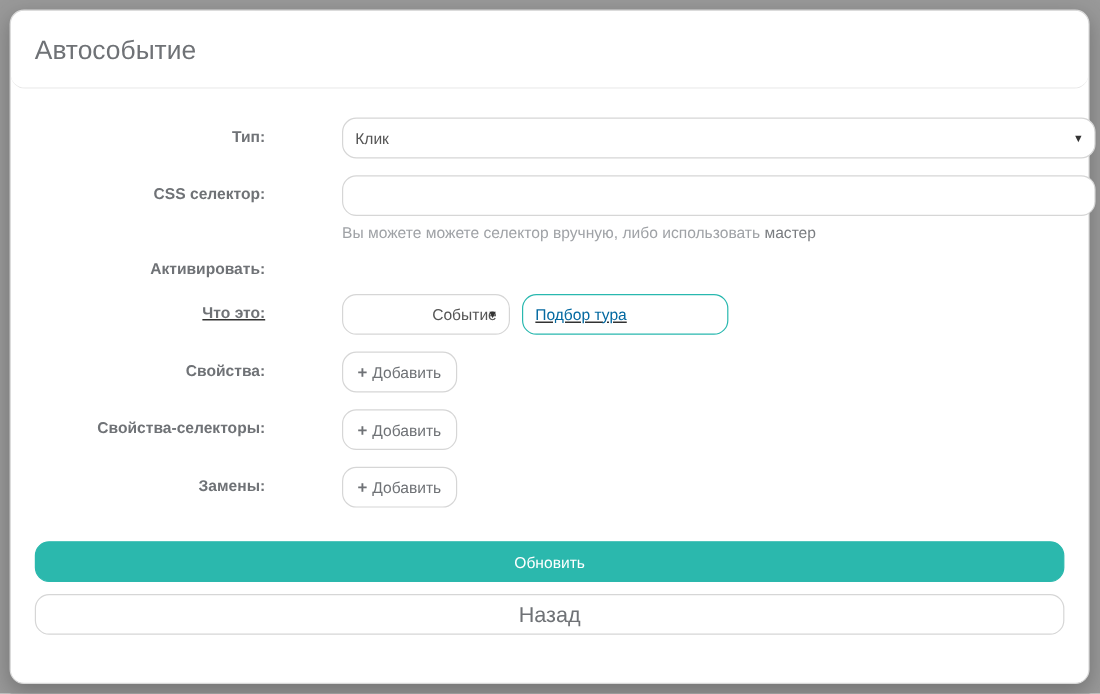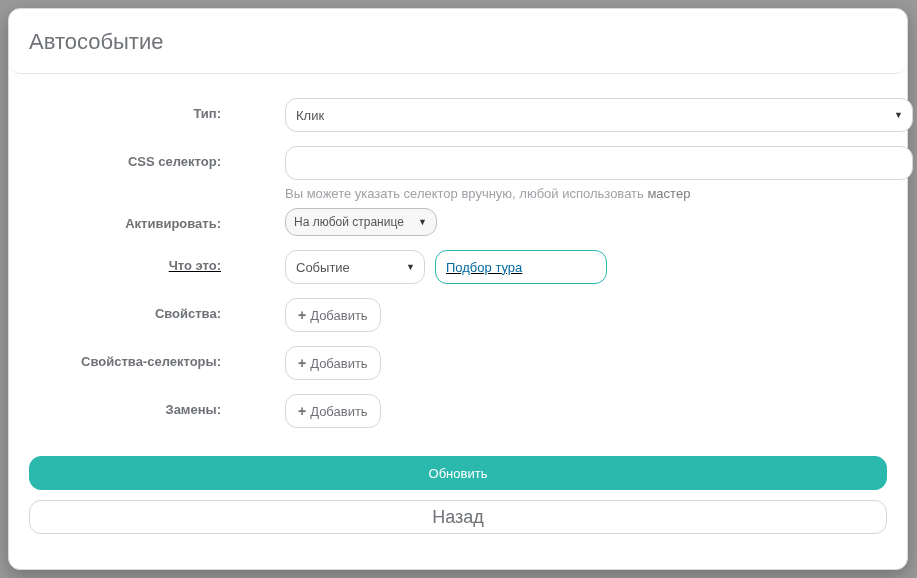--- a/index.html
+++ b/index.html
@@ -75,21 +75,21 @@
     font-size: 12px; color: #555;
     padding: 0 8px;
     appearance: none; -webkit-appearance: none;
   }
   .select-sm {
     width: 140px; height: 34px;
     border: 1px solid #d6d6d6;
     background: #fff;
     font-size: 13px; color: #555;
     padding: 0 10px;
-    appearance: none; -webkit-appearance: none;
+    appearance: none; text-align: right; -webkit-appearance: none;
   }
   .input-name {
     width: 172px; height: 34px;
     border: 1px solid #29b8af;
     background: #fff;
     font-size: 13px; color: #0369a1;
     padding: 0 10px;
     outline: none;
     margin-left: 10px;
   }
@@ -154,34 +154,27 @@
           </select>
         </span>
       </div>
     </div>
 
     <div class="form-row tight">
       <div class="form-label">CSS селектор:</div>
       <div class="form-control-wrap">
         <input class="input-full" type="text" value="" style="">
         <div class="hint">
-          <span>Вы можете указать селектор вручную, любой использовать </span><a href="#">мастер</a>
+          <span>Вы можете можете селектор вручную, либо использовать </span><a href="#">мастер</a>
         </div>
       </div>
     </div>
 
     <div class="form-row gap-top">
       <div class="form-label">Активировать:</div>
-      <div class="form-control-wrap">
-        <span class="select-wrap">
-          <select class="select-mid">
-            <option>На любой странице</option>
-          </select>
-        </span>
-      </div>
     </div>
 
     <div class="form-row" style="margin-top:14px;text-decoration:underline;">
       <div class="form-label">Что это:</div>
       <div class="form-control-wrap row-inline">
         <span class="select-wrap">
           <select class="select-sm">
             <option>Событие</option>
           </select>
         </span>

